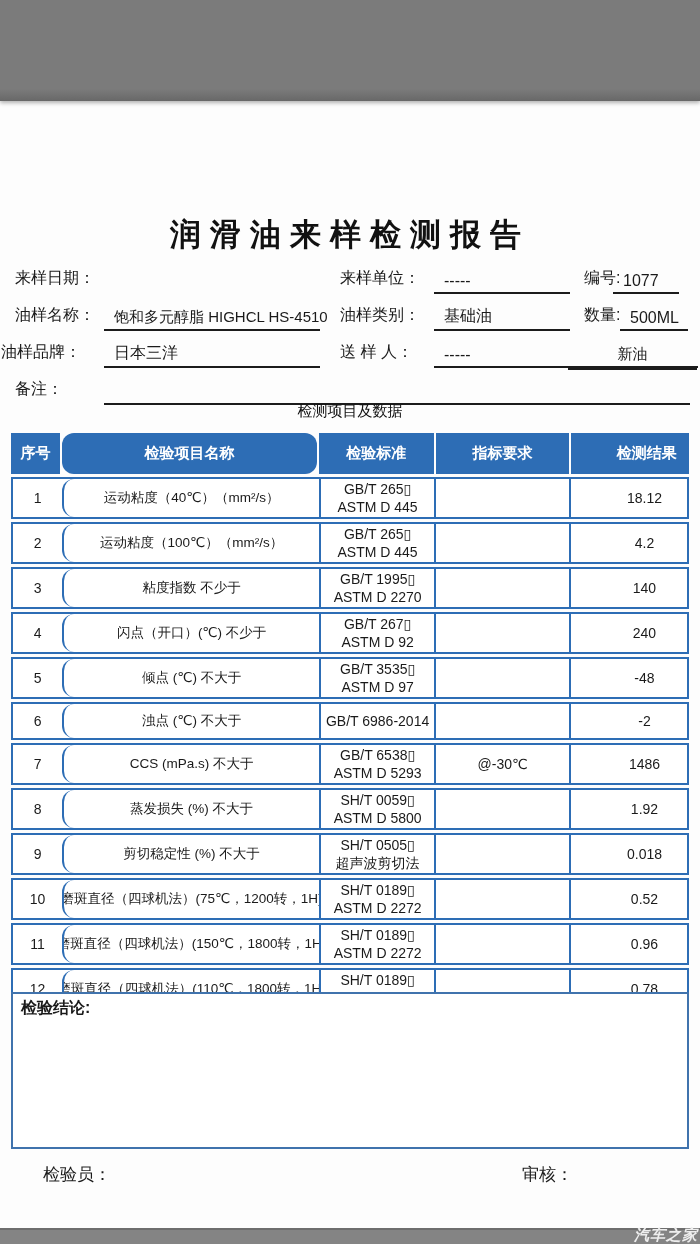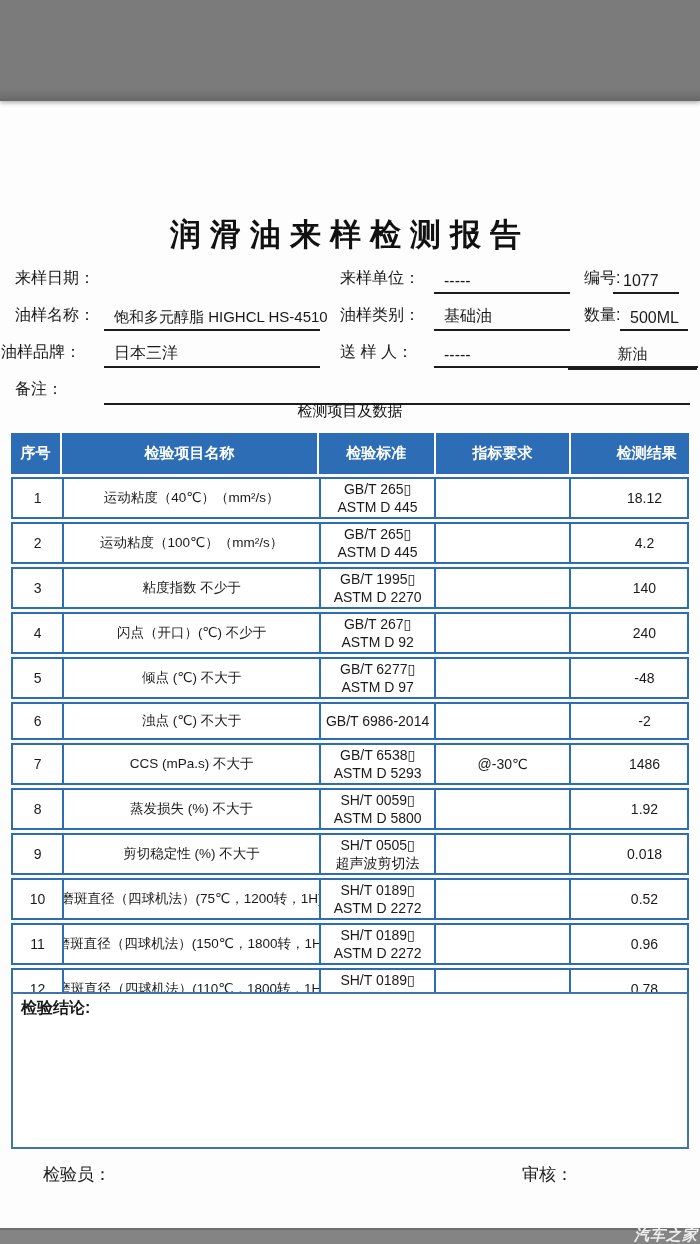--- a/index.html
+++ b/index.html
@@ -53,21 +53,21 @@
     min-height:38px; box-sizing:border-box; background:#fff;
   }
   .t-cell {
     border-left:2px solid #2d6db5; box-sizing:border-box;
     display:flex; flex-direction:column; justify-content:center; align-items:center;
     text-align:center; font-size:14px; line-height:18px; padding:1px 2px;
     overflow:hidden;
   }
   .t-cell:first-child { border-left:none; }
   .w-no  { width:7.3%; }
-  .w-name{ width:38.1%; }
+  .w-name{ width:38.1%;border-radius:12px; }
   .w-std { width:17.1%; }
   .w-req { width:20.0%; }
   .w-res { width:17.5%;padding-left:33px; }
   .c-name { font-size:13.5px; white-space:nowrap; }
   .conclusion-box {
     position:absolute; left:11px; top:992px; width:678px; height:157px;
     border:2px solid #4073ad; box-sizing:border-box; background:#fff;
   }
   .conclusion-label { font-size:16px; font-weight:700; padding:4px 8px; }
   .sign-label { position:absolute; top:1163px; font-size:17px; }
@@ -171,21 +171,21 @@
       <div>ASTM D 92</div>
     </div>
     <div class="t-cell w-req"></div>
     <div class="t-cell w-res">240</div>
   </div>
 
   <div class="t-row">
     <div class="t-cell w-no">5</div>
     <div class="t-cell w-name c-name">倾点 (℃) 不大于</div>
     <div class="t-cell w-std">
-      <div>GB/T 6277▯</div>
+      <div>GB/T 3535▯</div>
       <div>ASTM D 97</div>
     </div>
     <div class="t-cell w-req"></div>
     <div class="t-cell w-res">-48</div>
   </div>
 
   <div class="t-row">
     <div class="t-cell w-no">6</div>
     <div class="t-cell w-name c-name">浊点 (℃) 不大于</div>
     <div class="t-cell w-std">

